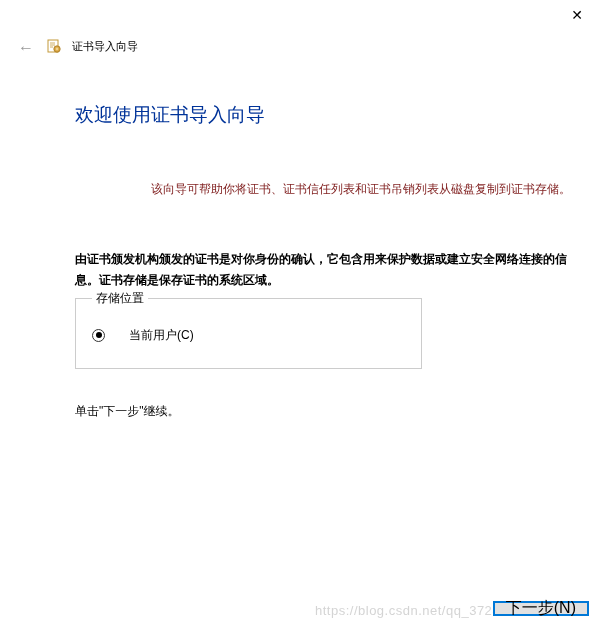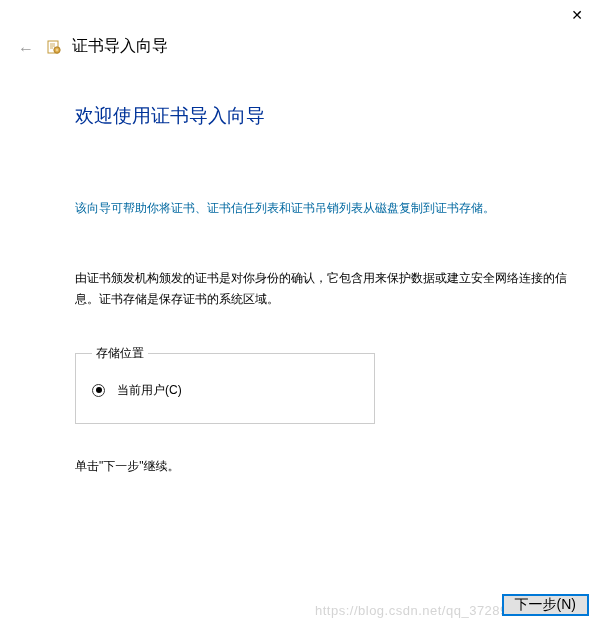--- a/index.html
+++ b/index.html
@@ -51,58 +51,59 @@
     .cert-icon {
       width: 16px;
       height: 16px;
       position: relative;
     }
     .cert-icon svg {
       width: 16px;
       height: 16px;
     }
     .header-title {
-      font-size: 16px;
+      font-size: 11px;
       color: #000;
     }
     .content {
       padding: 40px 40px 0 75px;
     }
     .main-heading {
       font-size: 19px;
       color: #003399;
       font-weight: normal;
-      margin-bottom: 70px;
+      margin-bottom: 52px;
     }
     .paragraph {
       font-size: 12px;
       line-height: 1.6;
-      color: #0369a1;
+      color: #7f1d1d;
       margin-bottom: 50px;
+      text-align: right;
     }
     .paragraph-2 {
       font-size: 12px;
       line-height: 1.7;
       color: #000;
-      margin-bottom: 36px;
+      font-weight: bold;
     }
     .fieldset {
       border: 1px solid #ccc;
       padding: 12px 16px 16px 16px;
-      width: 300px;
+      width: 347px;
       margin-bottom: 34px;
     }
     .fieldset-legend {
       font-size: 12px;
       padding: 0 4px;
     }
     .radio-row {
       display: flex;
       align-items: center;
-      gap: 12px;
+      gap: 24px;
       padding: 8px 0;
       font-size: 12px;
     }
     .radio-outer {
       width: 13px;
       height: 13px;
       border: 1px solid #333;
       border-radius: 50%;
       display: flex;
       align-items: center;
@@ -120,24 +121,24 @@
     }
     .footer {
       position: absolute;
       bottom: 14px;
       right: 22px;
       display: flex;
       gap: 8px;
     }
     .btn {
       min-width: 78px;
-      height: 22px;
+      height: 15px;
       border: 1px solid #adadad;
       background: #e1e1e1;
-      font-size: 14px;
+      font-size: 16px;
       padding: 1px 12px;
       cursor: pointer;
       display: inline-flex;
       align-items: center;
       justify-content: center;
     }
     .btn.primary {
       border: 2px solid #0078d7;
       background: #e1e1e1;
       padding: 0 11px;

